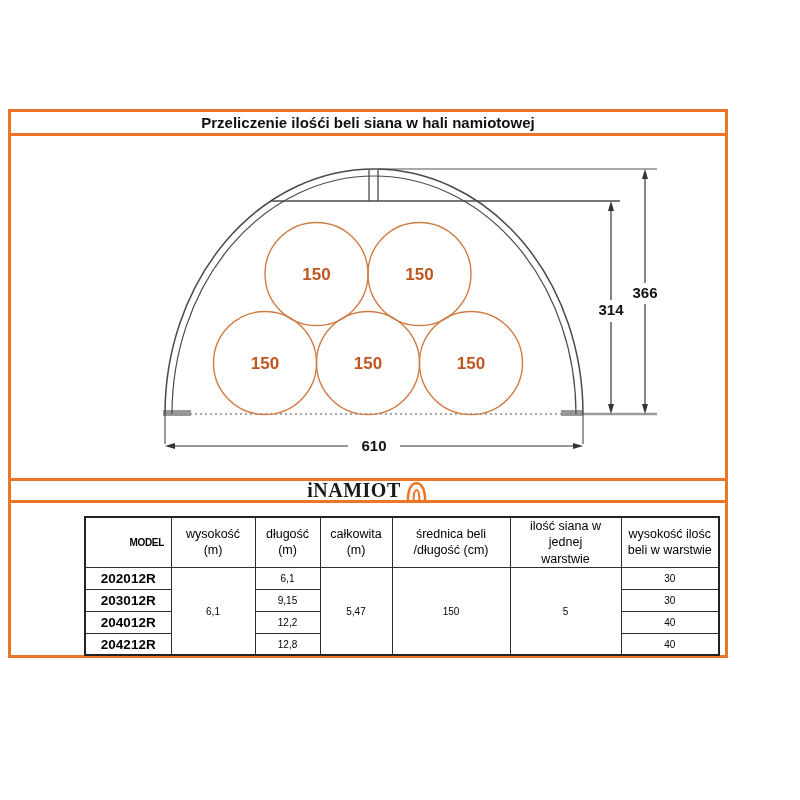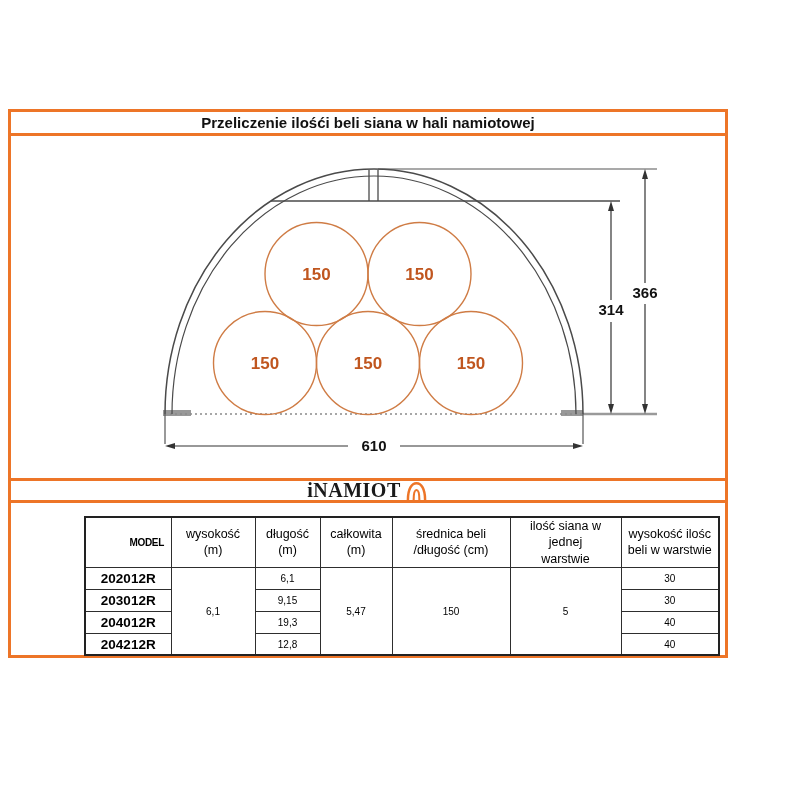--- a/index.html
+++ b/index.html
@@ -146,21 +146,21 @@
           <td rowspan="4">5</td>
           <td>30</td>
         </tr>
         <tr>
           <td class="model">203012R</td>
           <td>9,15</td>
           <td>30</td>
         </tr>
         <tr>
           <td class="model">204012R</td>
-          <td>19,3</td>
+          <td>12,2</td>
           <td>40</td>
         </tr>
         <tr>
           <td class="model">204212R</td>
           <td>12,8</td>
           <td>40</td>
         </tr>
       </tbody>
     </table>
   </div>

